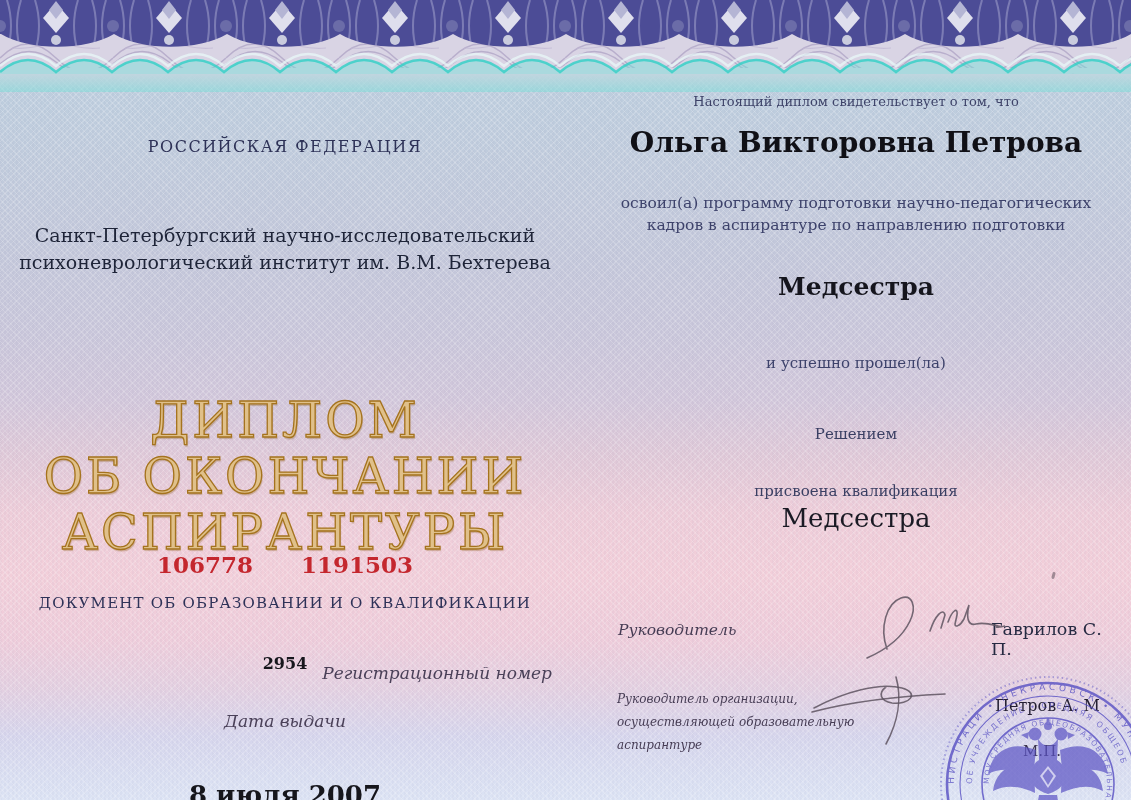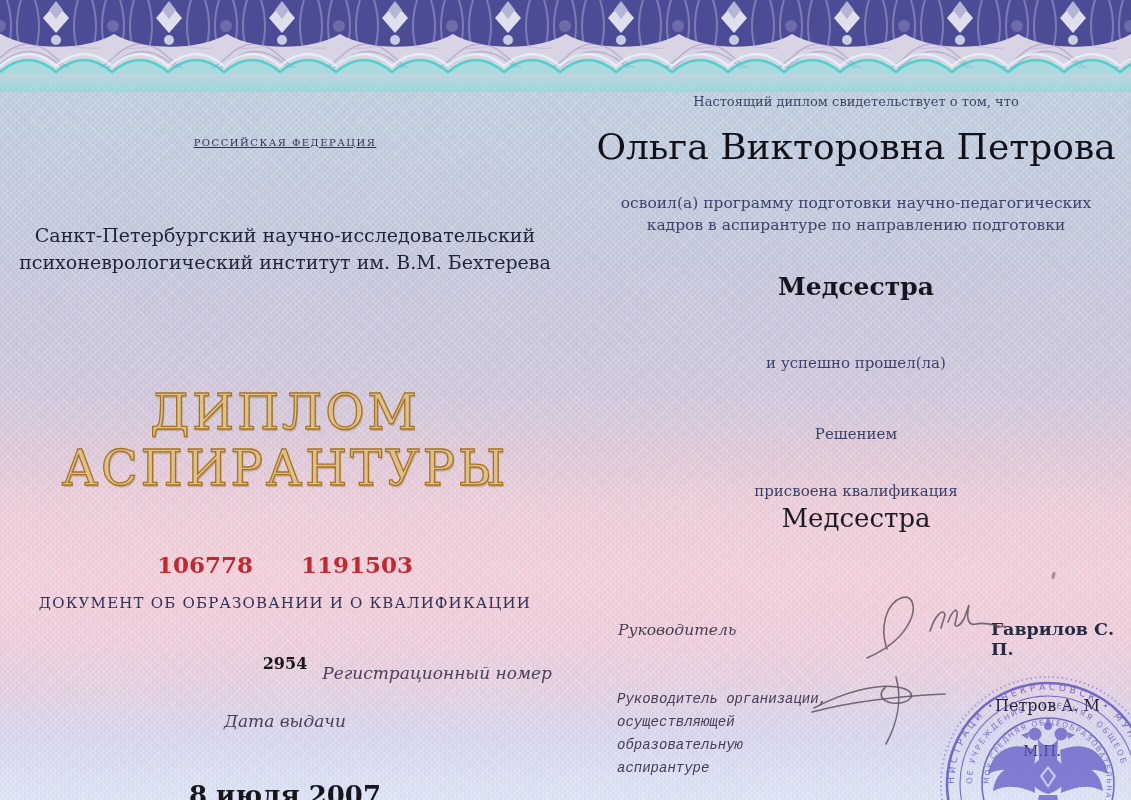--- a/index.html
+++ b/index.html
@@ -19,48 +19,48 @@
     background:
       repeating-linear-gradient(45deg, rgba(255,255,255,.17) 0 1px, rgba(255,255,255,0) 1px 4px),
       repeating-linear-gradient(135deg, rgba(255,255,255,.17) 0 1px, rgba(255,255,255,0) 1px 4px),
       repeating-linear-gradient(90deg, rgba(150,150,185,.05) 0 2px, rgba(0,0,0,0) 2px 4px);
   }
   .top-border{position:absolute;left:0;top:0;z-index:2;display:block;}
   .col{position:absolute;z-index:3;}
   #left-col{left:18px;top:0;width:534px;}
   #right-col{left:595px;top:0;width:522px;}
   .abs{position:absolute;left:0;width:100%;text-align:center;}
-  .country{top:137px;font-size:10px;letter-spacing:1.5px;color:#2e3257;text-decoration:underline;}
+  .country{top:137px;font-size:16px;letter-spacing:1.5px;color:#2e3257;}
   .institution{top:222px;font-size:19px;line-height:27px;color:#1e2438;}
   .diploma-title{
-    top:384px;font-size:48px;line-height:56px;letter-spacing:3px;
+    top:392px;font-size:48px;line-height:56px;letter-spacing:3px;
     color:#e0c08a;
     -webkit-text-stroke:1.3px #a5731e;
     text-shadow:1px 2px 1px rgba(140,95,25,.35);
     font-weight:normal;
   }
   .serials{top:551px;font-size:23px;font-weight:bold;color:#c4272e;}
   .serials span{margin:0 24px;}
   .doctype{top:594px;font-size:15px;letter-spacing:1.2px;color:#2e3258;}
   .reg-label{top:663px;font-size:17px;font-style:italic;color:#4a4058;text-align:right;}
   .reg-number{top:654px;font-size:16px;font-weight:bold;color:#16161c;}
   .date-label{top:711px;font-size:17px;font-style:italic;color:#4a4058;}
   .issue-date{top:780px;font-size:26px;font-weight:bold;color:#16161c;}
   .statement{top:94px;font-size:13px;color:#3d4268;}
-  .holder-name{top:126px;font-size:36px;font-weight:normal;color:#101016;}
+  .holder-name{top:126px;font-size:28px;font-weight:bold;color:#101016;}
   .program{top:192px;font-size:15.5px;line-height:22px;color:#3d426b;}
   .specialty{top:272px;font-size:25px;font-weight:bold;color:#15151d;}
   .passed{top:354px;font-size:15px;color:#3d426b;}
   .decision{top:425px;font-size:15px;color:#3a3f63;}
   .qual-label{top:482px;font-size:15px;color:#3a3f63;}
   .qualification{top:503px;font-size:26px;color:#1a1a24;}
   .sig-label{position:absolute;font-style:italic;color:#463c54;text-align:left;}
   .chairman-label{left:23px;top:621px;font-size:15.5px;}
-  .chairman-name{position:absolute;left:396px;top:619px;font-size:17.5px;color:#262a42;font-weight:bold;}
-  .head-label{left:22px;top:688px;font-size:14px;line-height:23px;width:250px;font-family:Liberation Mono, monospace;}
+  .chairman-name{position:absolute;left:396px;top:619px;font-size:17.5px;color:#262a42;}
+  .head-label{left:22px;top:688px;font-size:12px;line-height:23px;width:250px;}
   .head-name{position:absolute;left:400px;top:696px;font-size:16px;color:#241f33;z-index:6;}
   .seal-mark{position:absolute;left:388px;top:742px;font-size:15px;color:#39324e;z-index:6;margin-left:40px;}
   .sig{position:absolute;z-index:4;}
   .sig path{fill:none;stroke:#5e5460;stroke-width:1.6;stroke-linecap:round;opacity:.85;}
   #stamp{position:absolute;left:935px;top:672px;z-index:5;opacity:.82;}
   .speck{position:absolute;left:1052px;top:572px;width:3px;height:7px;background:#6b5b66;border-radius:2px;transform:rotate(15deg);opacity:.6;z-index:3;}
 </style>
 </head>
 <body>
 
@@ -98,20 +98,21 @@
   <div class="texture"></div>
 
   <div class="col" id="left-col">
     <div class="abs country">РОССИЙСКАЯ ФЕДЕРАЦИЯ</div>
     <div class="abs institution">
       <span>Санкт-Петербургский научно-исследовательский</span><br>
       <span>психоневрологический институт им. В.М. Бехтерева</span>
     </div>
     <div class="abs diploma-title">
       <span style="display:block">ДИПЛОМ</span>
+      <span style="display:block">ОБ ОКОНЧАНИИ</span>
       <span style="display:block">АСПИРАНТУРЫ</span>
     </div>
     <div class="abs serials">
       <span>106778</span><span>1191503</span>
     </div>
     <div class="abs doctype">ДОКУМЕНТ ОБ ОБРАЗОВАНИИ И О КВАЛИФИКАЦИИ</div>
     <div class="abs reg-label">Регистрационный номер</div>
     <div class="abs reg-number">2954</div>
     <div class="abs date-label">Дата выдачи</div>
     <div class="abs issue-date">8 июля 2007</div>

